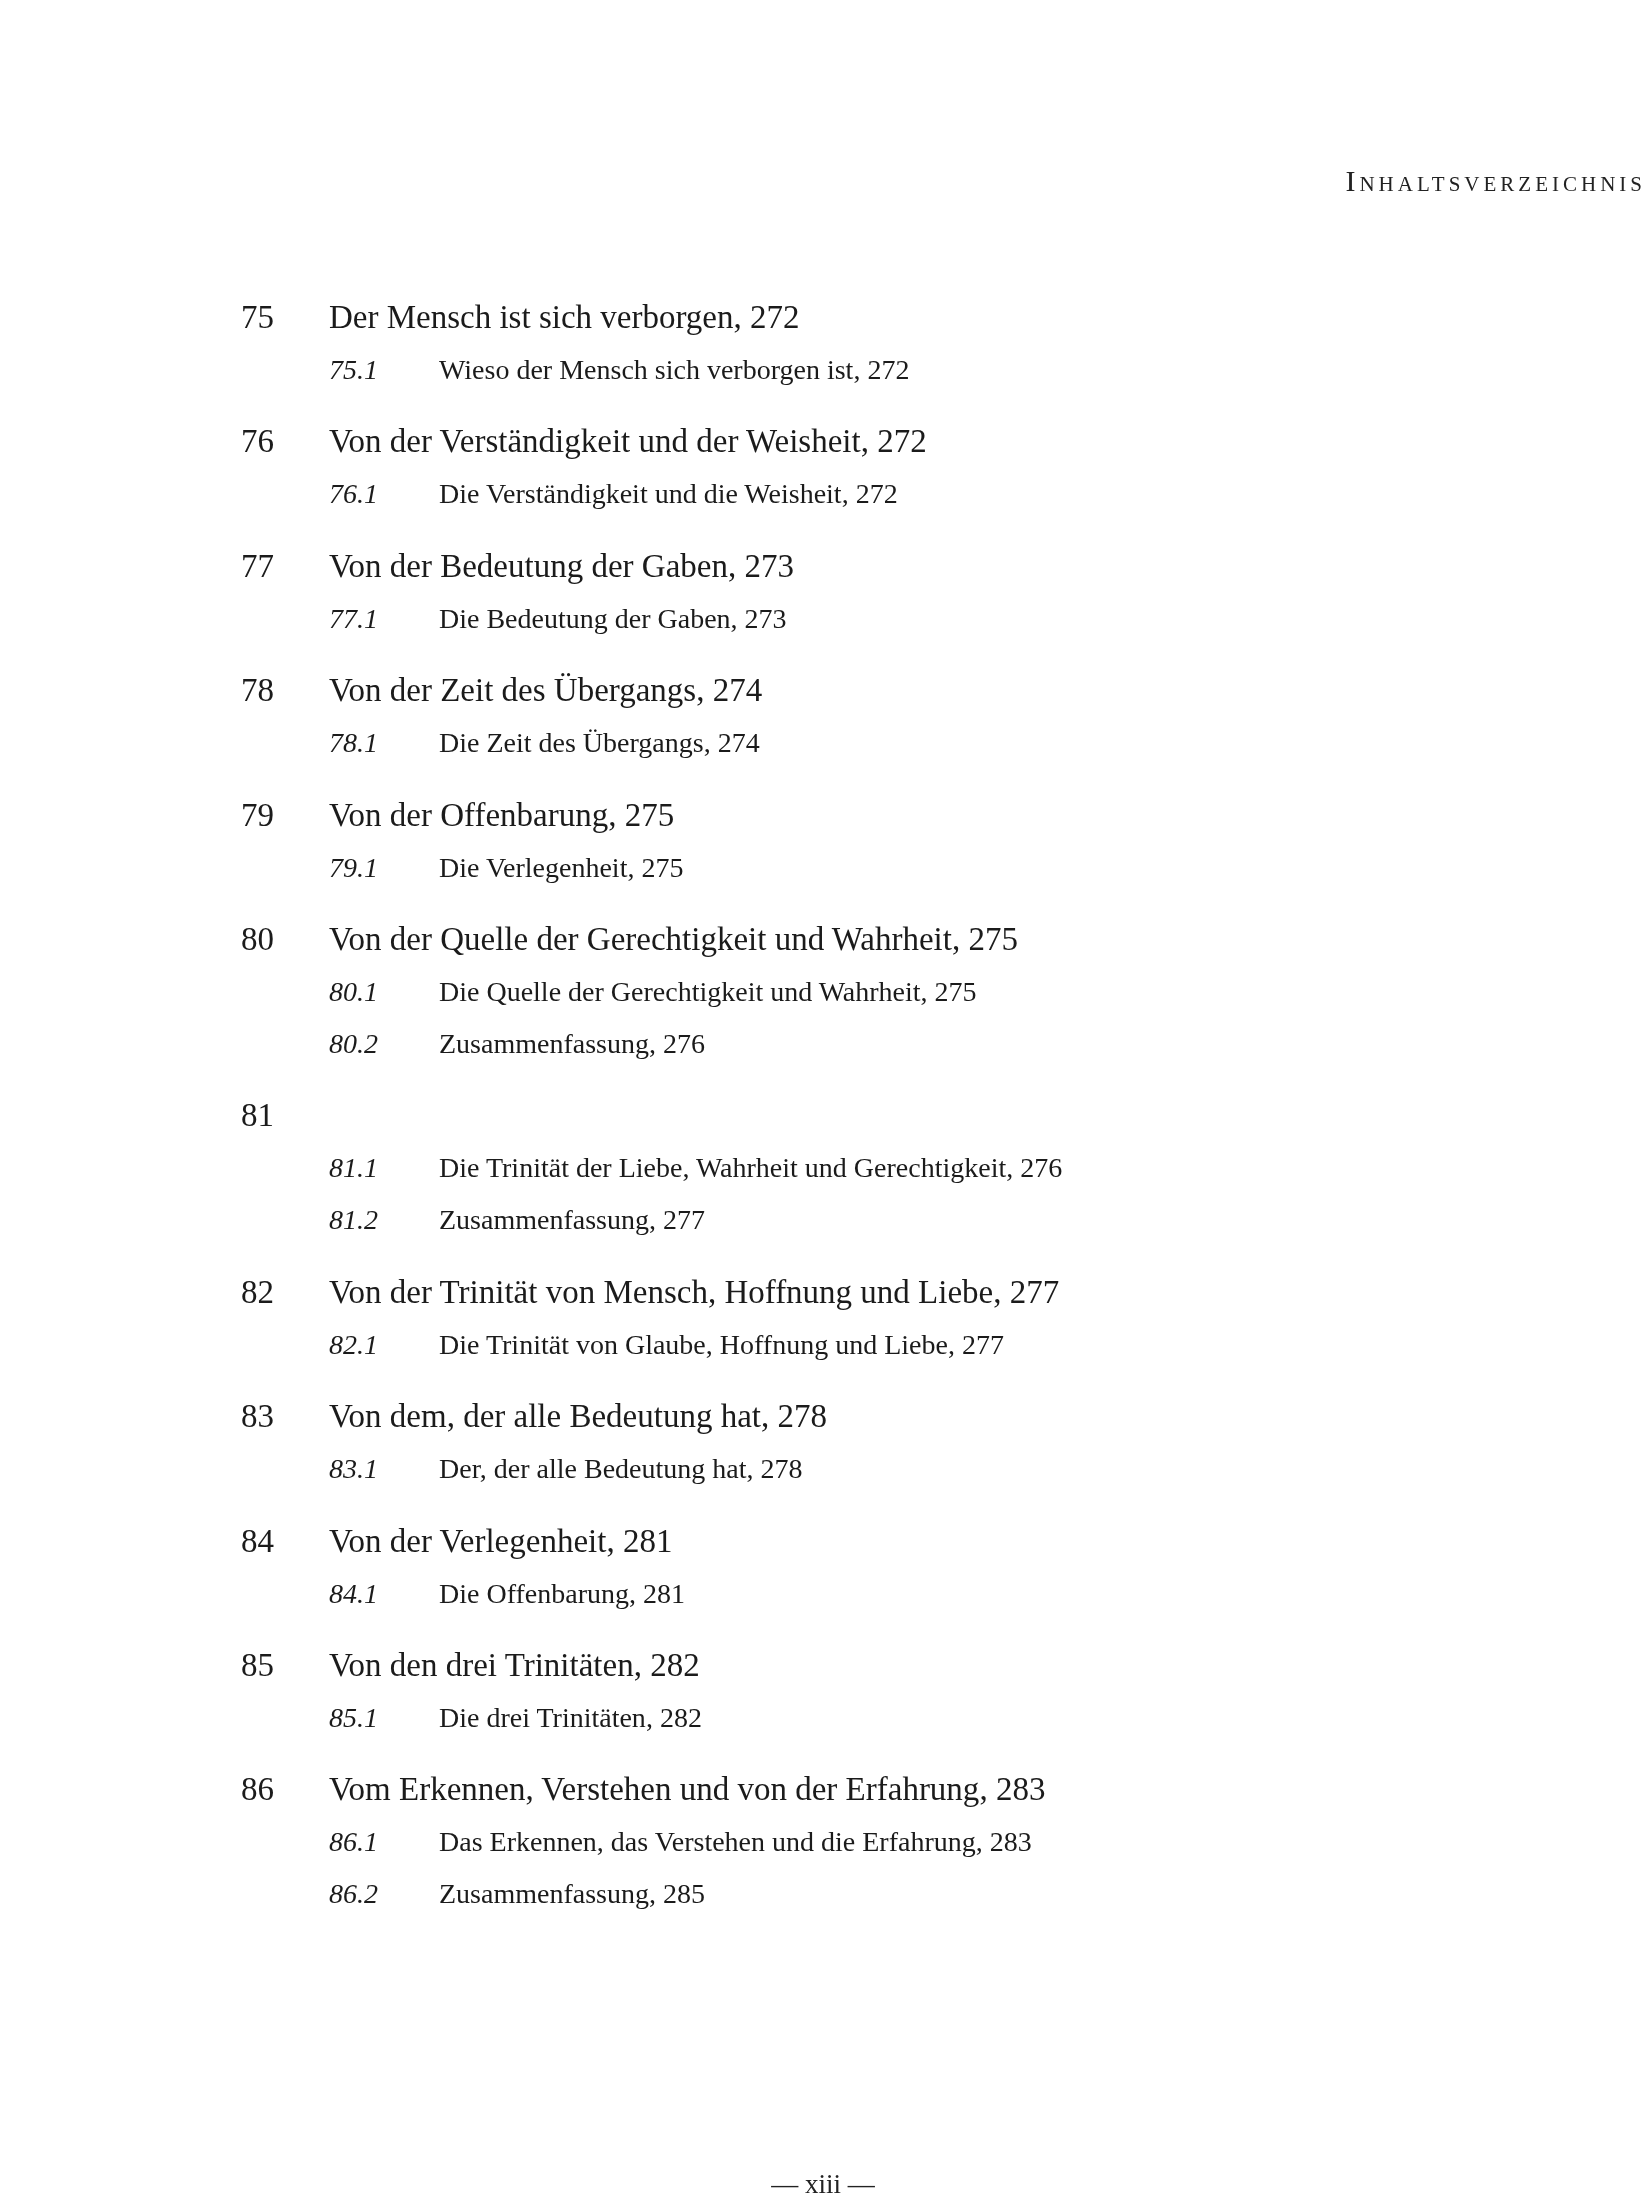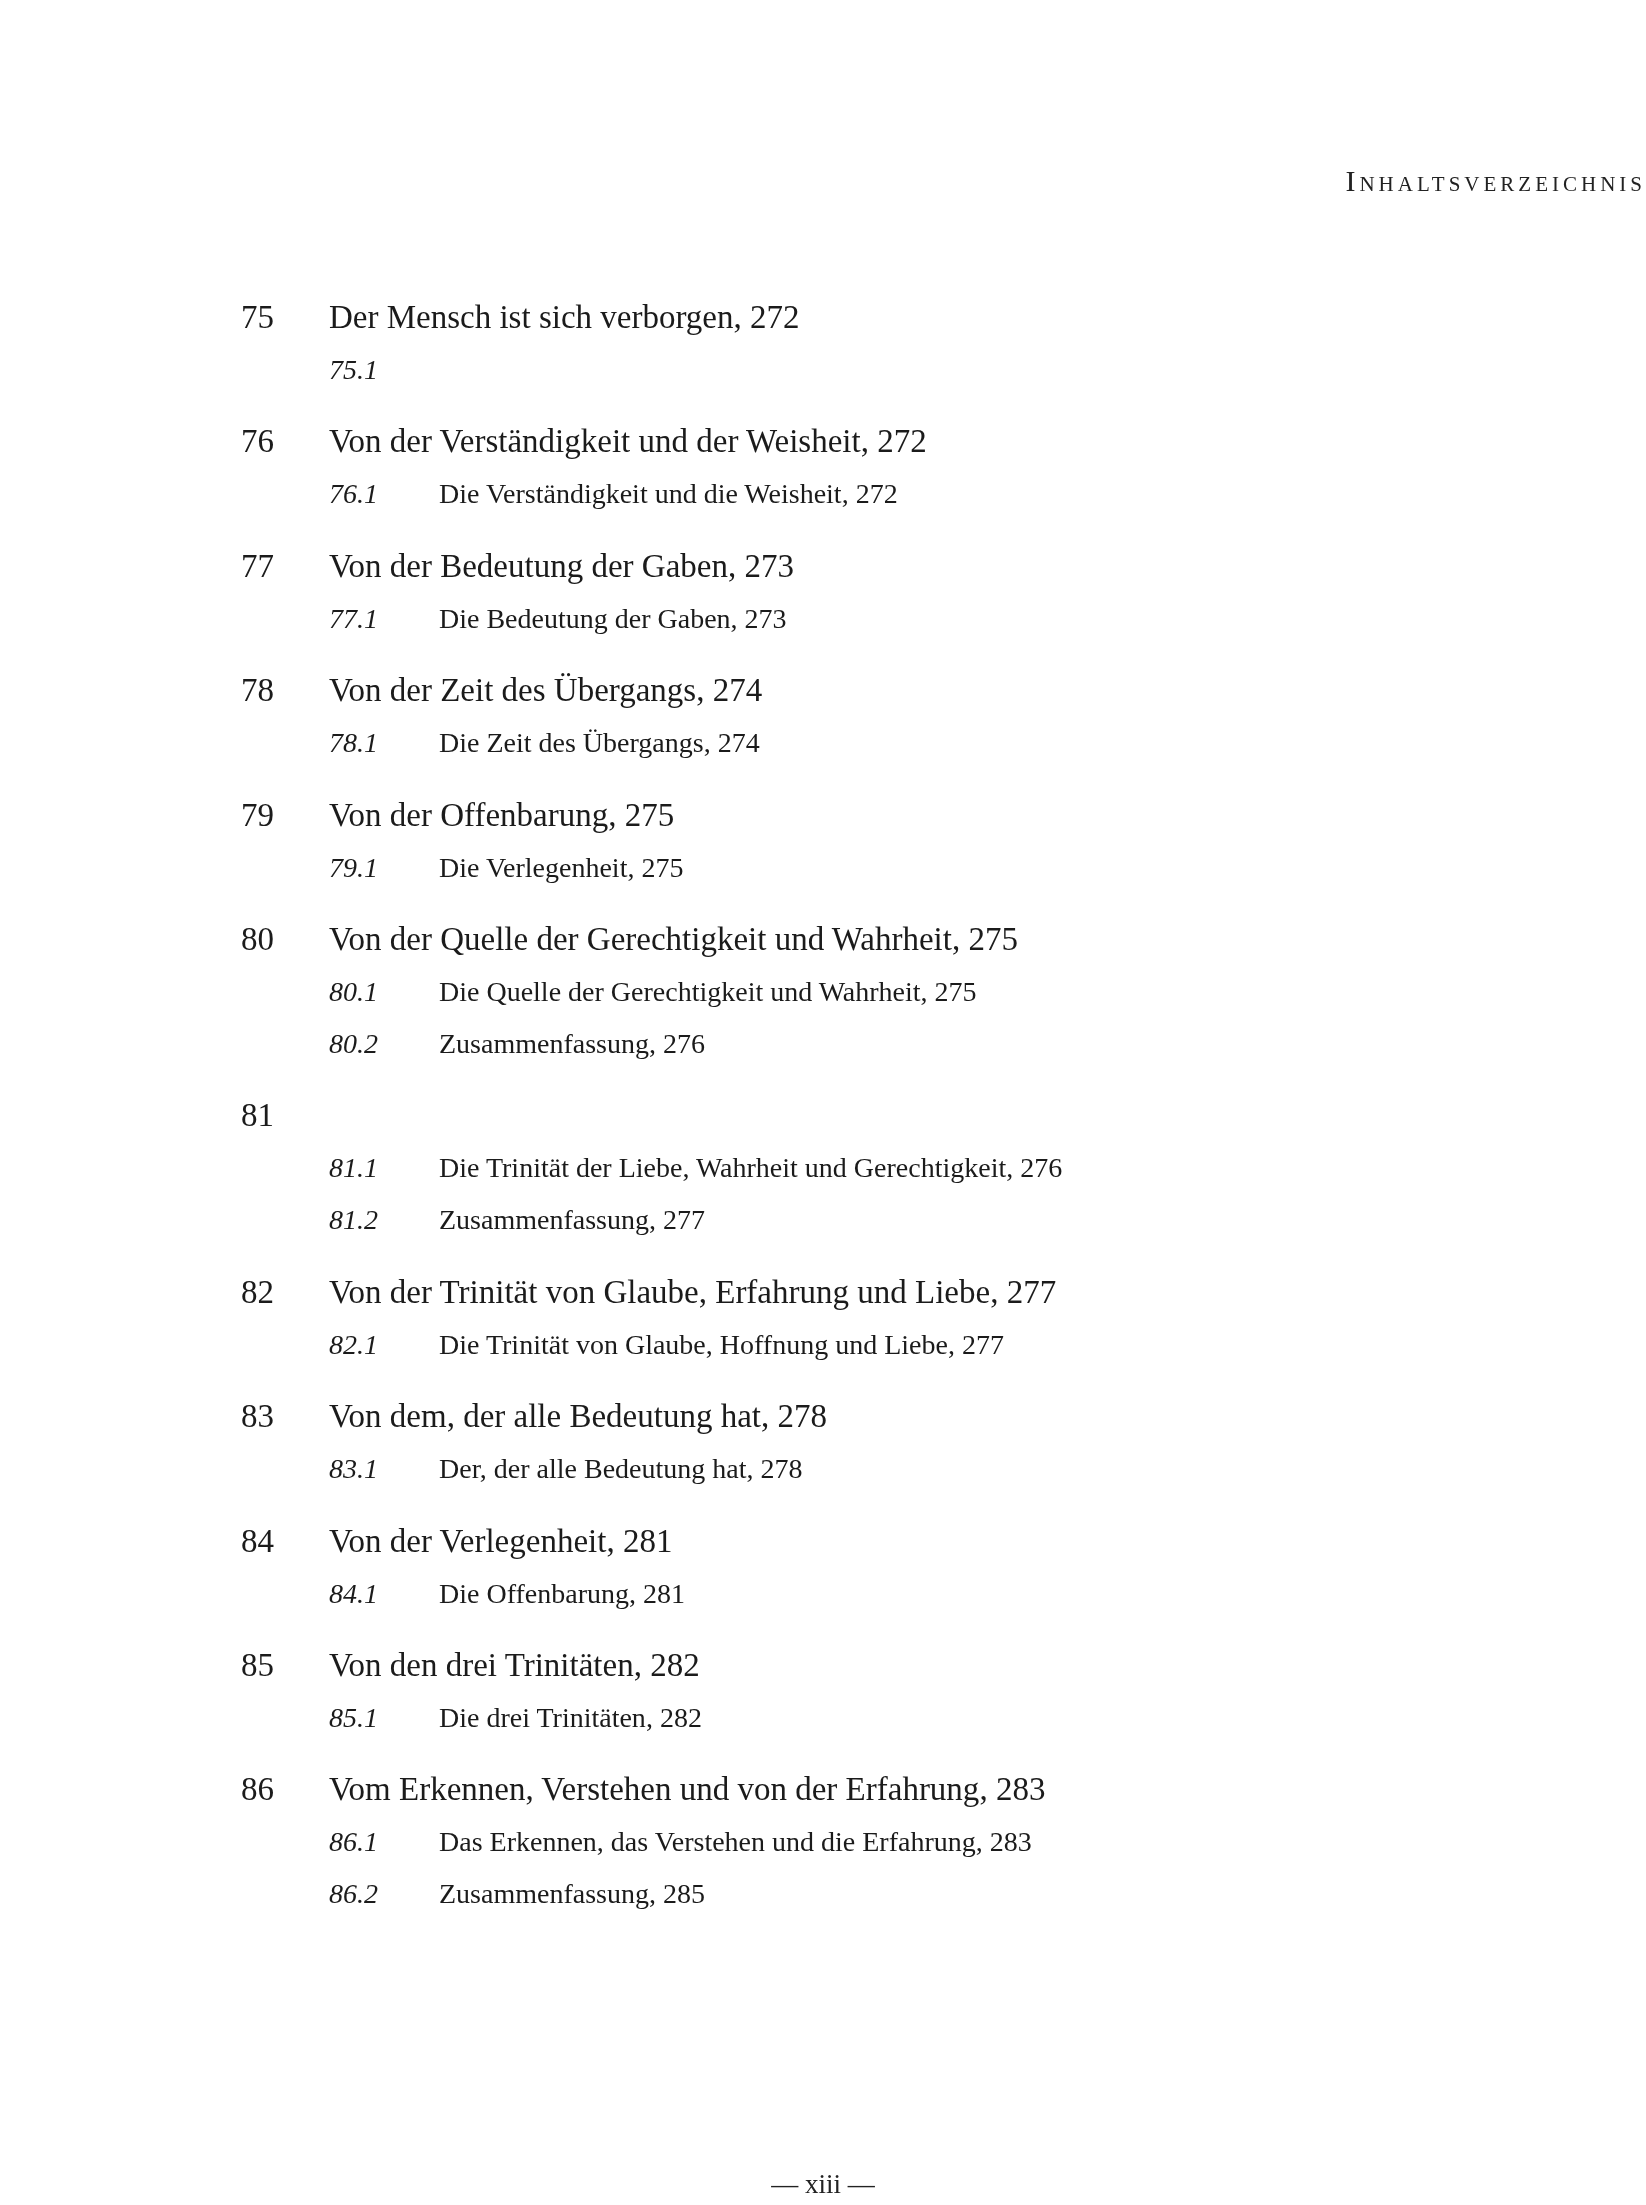--- a/index.html
+++ b/index.html
@@ -78,20 +78,21 @@
 
   <div class="toc">
   <div class="entry">
     <div class="entry-main">
       <span class="entry-num">75</span>
       <span><span>Der Mensch ist sich verborgen</span>, <span>272</span></span>
     </div>
     <div>
   <div class="sub-row">
     <span class="sub-num">75.1</span>
+    <span><span>Wieso der Mensch sich verborgen ist</span>, <span>272</span></span>
   </div>
 </div>
   </div>
 
   <div class="entry">
     <div class="entry-main">
       <span class="entry-num">76</span>
       <span><span>Von der Verständigkeit und der Weisheit</span>, <span>272</span></span>
     </div>
     <div>
@@ -172,21 +173,21 @@
   <div class="sub-row">
     <span class="sub-num">81.2</span>
     <span><span>Zusammenfassung</span>, <span>277</span></span>
   </div>
 </div>
   </div>
 
   <div class="entry">
     <div class="entry-main">
       <span class="entry-num">82</span>
-      <span><span>Von der Trinität von Glaube, Erfahrung und Liebe</span>, <span>277</span></span>
+      <span><span>Von der Trinität von Mensch, Hoffnung und Liebe</span>, <span>277</span></span>
     </div>
     <div>
   <div class="sub-row">
     <span class="sub-num">82.1</span>
     <span><span>Die Trinität von Glaube, Hoffnung und Liebe</span>, <span>277</span></span>
   </div>
 </div>
   </div>
 
   <div class="entry">

